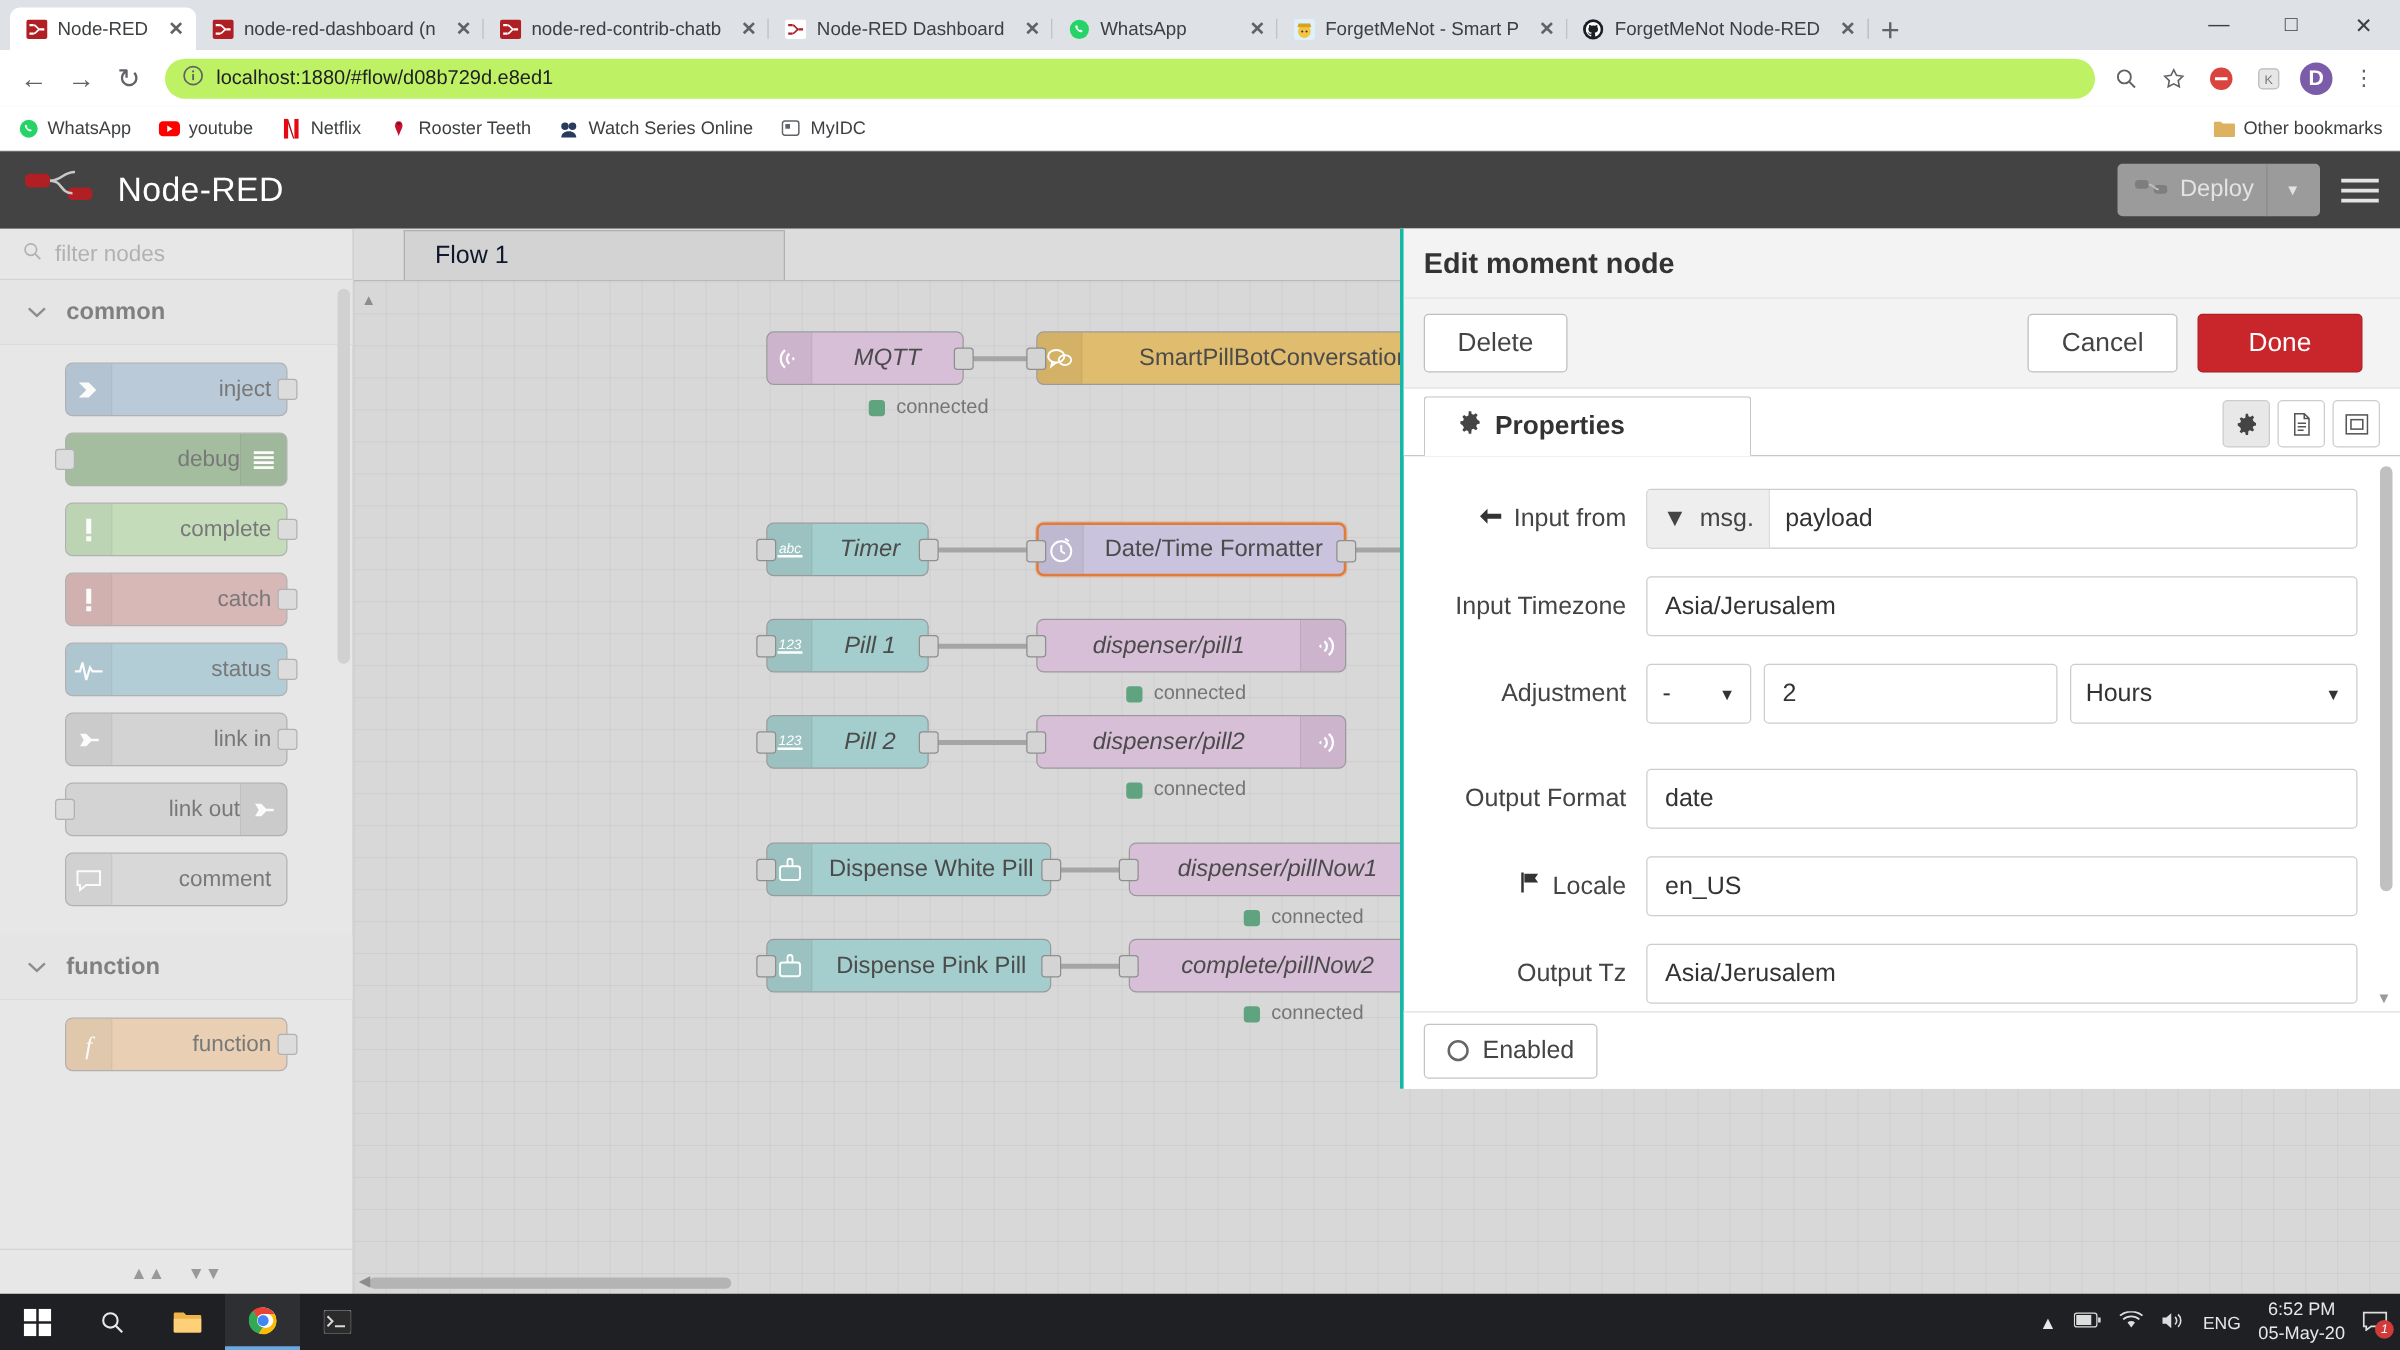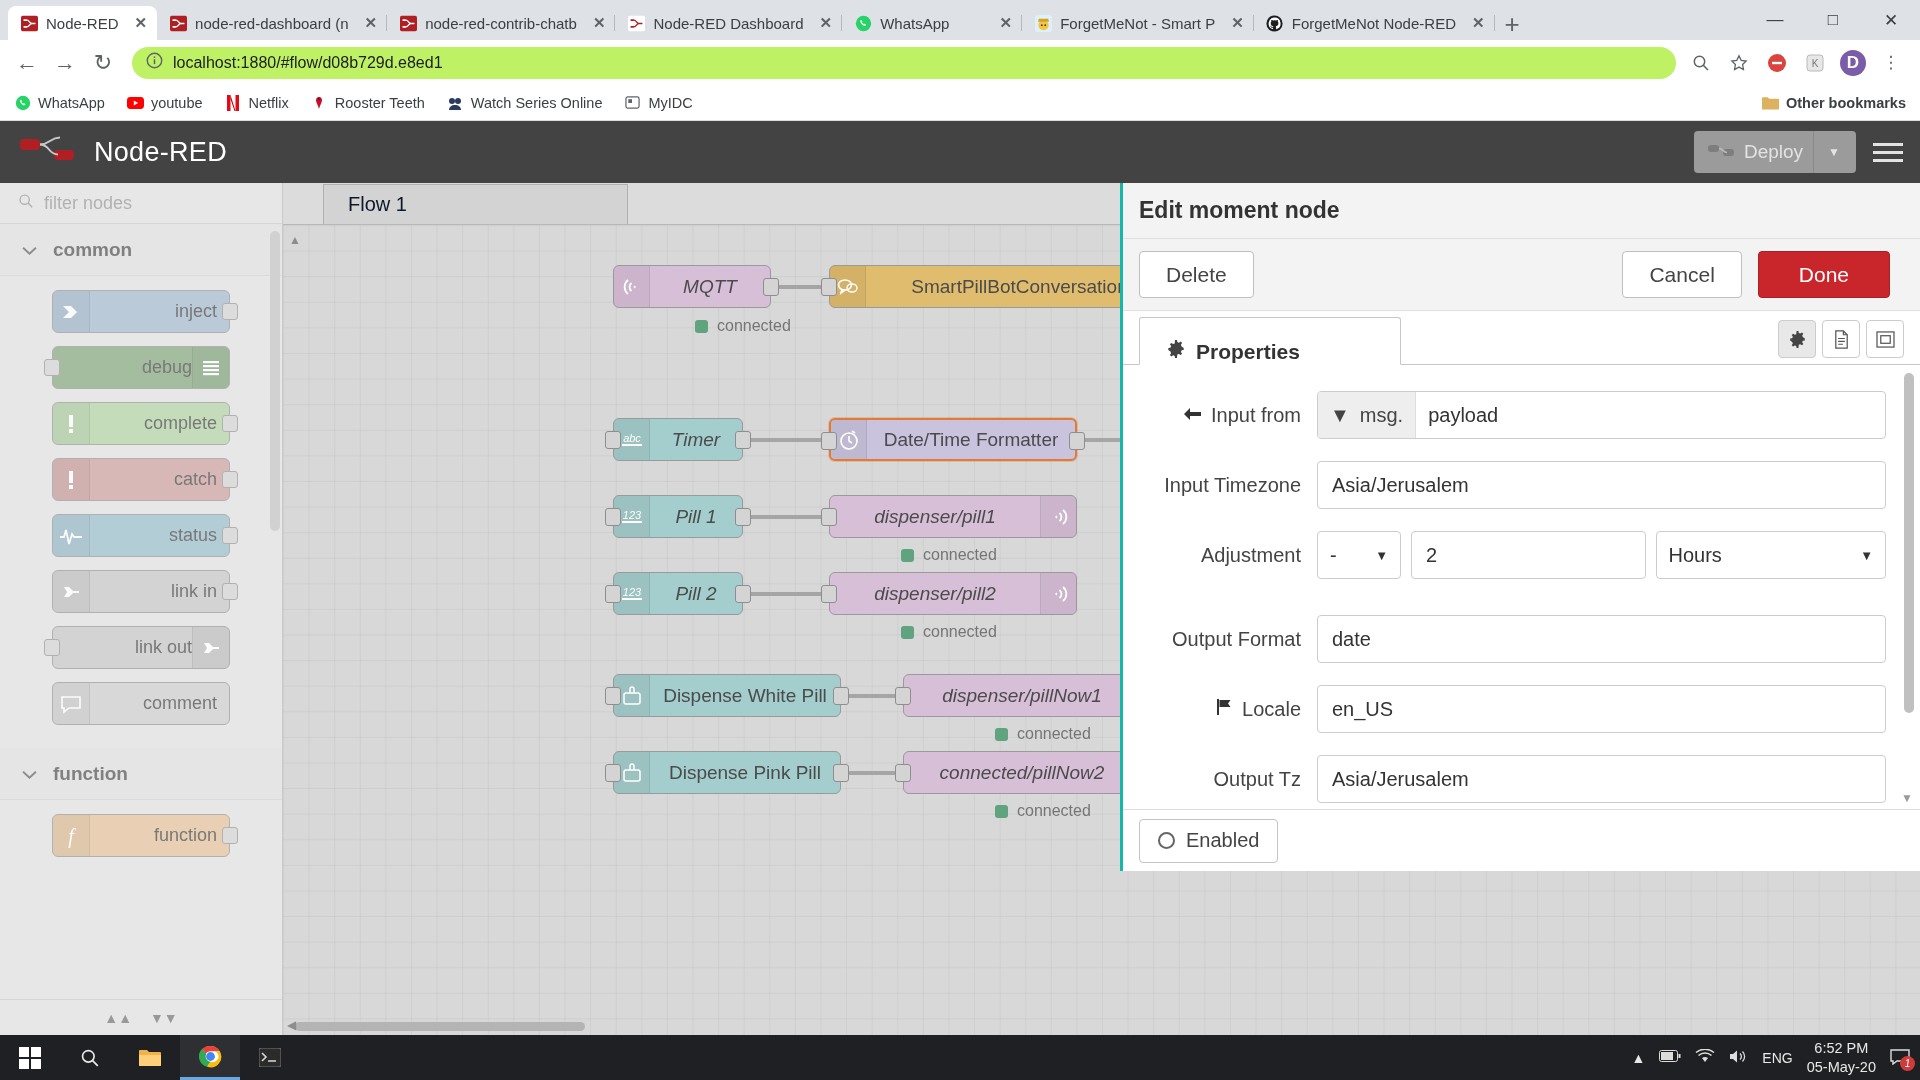--- a/index.html
+++ b/index.html
@@ -47,21 +47,21 @@
   .tb-icons { display: flex; align-items: center; gap: 12px; padding-right: 6px; }
   .tb-icons > div { width: 26px; height: 26px; display: flex; align-items: center; justify-content: center;
                     font-size: 17px; color: #5f6368; }
   .avatar-circle { width: 26px; height: 26px; border-radius: 50%; background: #7b5ca8; color: #fff !important;
                    font-size: 14px; font-weight: bold; }
 
   .bookmarks { height: 36px; background: #fff; display: flex; align-items: center; padding: 0 14px; gap: 22px;
                border-bottom: 1px solid #dadce0; font-size: 14.5px; color: #3c4043; }
   .bm { display: flex; align-items: center; gap: 7px; white-space: nowrap; }
   .bm-ico { width: 17px; height: 17px; display: flex; align-items: center; justify-content: center; font-size: 13px; }
-  .bm-right { margin-left: auto; display: flex; align-items: center; gap: 7px; font-weight: bold; }
+  .bm-right { margin-left: auto; display: flex; align-items: center; gap: 7px; }
 
   
   .nodered { position: relative; width: 1920px; height: 914px; background: #f3f3f3; }
   .nr-header {
     height: 62px; background: #434343; display: flex; align-items: center; padding: 0 0 0 20px; position: relative;
   }
   .nr-logo { display: flex; align-items: center; gap: 12px; }
   .nr-title { color: #fff; font-size: 27px; letter-spacing: .3px; }
   .nr-right { position: absolute; right: 0; top: 0; height: 62px; display: flex; align-items: center; }
   .deploy-btn {
@@ -142,21 +142,21 @@
               font-weight: bold; color: #333; border-bottom: 1px solid #e0e0e0; background: #f3f3f3; }
   .ep-actions { height: 72px; display: flex; align-items: center; padding: 0 30px 0 16px; background: #f3f3f3;
                 border-bottom: 1px solid #e0e0e0; }
   .btn { border: 1px solid #bfbfbf; border-radius: 4px; background: #fff; font-size: 21px; color: #444;
          height: 47px; display: flex; align-items: center; justify-content: center; padding: 0 26px; }
   .btn.primary { background: #c9262c; border-color: #ad1f25; color: #fff; padding: 0 40px; }
   .ep-actions .right { margin-left: auto; display: flex; gap: 16px; }
 
   .ep-tabsrow { height: 54px; background: #fff; display: flex; align-items: flex-end; padding: 0 16px;
                 border-bottom: 1px solid #c7c7c7; position: relative; }
-  .ep-tab { height: 48px; display: flex; align-items: flex-end; gap: 10px; padding: 0 26px; font-size: 21px;
+  .ep-tab { height: 48px; display: flex; align-items: center; gap: 10px; padding: 0 26px; font-size: 21px;
             font-weight: bold; color: #333; border: 1px solid #c7c7c7; border-bottom: 1px solid #fff;
             border-radius: 3px 3px 0 0; background: #fff; margin-bottom: -1px; min-width: 262px; }
   .ep-tools { position: absolute; right: 16px; bottom: 6px; display: flex; gap: 6px; }
   .ep-tool { width: 38px; height: 38px; border: 1px solid #ccc; border-radius: 4px; display: flex;
              align-items: center; justify-content: center; font-size: 17px; color: #555; background: #fff; }
   .ep-tool.active { background: #e8e8e8; }
 
   .ep-form { flex: 1; padding: 26px 34px 10px 16px; position: relative; overflow: hidden; }
   .frow { display: flex; align-items: center; margin-bottom: 22px; }
   .flabel { width: 178px; text-align: right; padding-right: 16px; font-size: 20px; color: #444;
@@ -743,21 +743,21 @@
                   <rect x="3" y="8" width="16" height="11" rx="2" fill="none" stroke="#fff" stroke-width="1.5"></rect>
                   <path d="M9 8V4a2 2 0 014 0v4" stroke="#fff" stroke-width="1.5" fill="none"></path>
                 </svg>
             </span>
             <span class="flbl">Dispense Pink Pill</span>
             <i class="fport" style="left:-9px"></i>
             <i class="fport" style="right:-9px"></i>
           </div>
 
           <div class="fnode" style="left:620px; top:526px; width:274px; background:#d8bfd8;">
-            <span class="flbl">connected/pillNow2</span>
+            <span class="flbl">complete/pillNow2</span>
             <span class="fic right">
               <svg width="22" height="22" viewBox="0 0 22 22">
                   <path d="M15 4a9 9 0 010 14M11.5 7a5 5 0 010 8M8 10a1.6 1.6 0 010 2" stroke="#fff" stroke-width="1.8" fill="none"></path>
                 </svg>
             </span>
             <i class="fport" style="left:-9px"></i>
           </div>
           <div class="status-lbl" style="left:712px; top:577px;">
             <i class="status-dot"></i>
             <span>connected</span>

